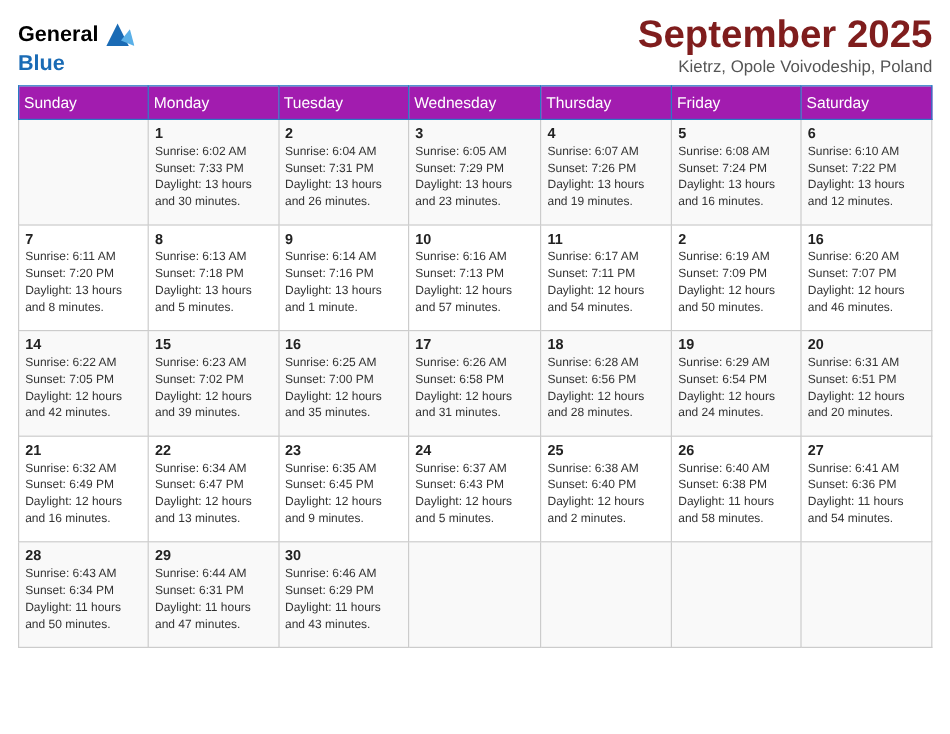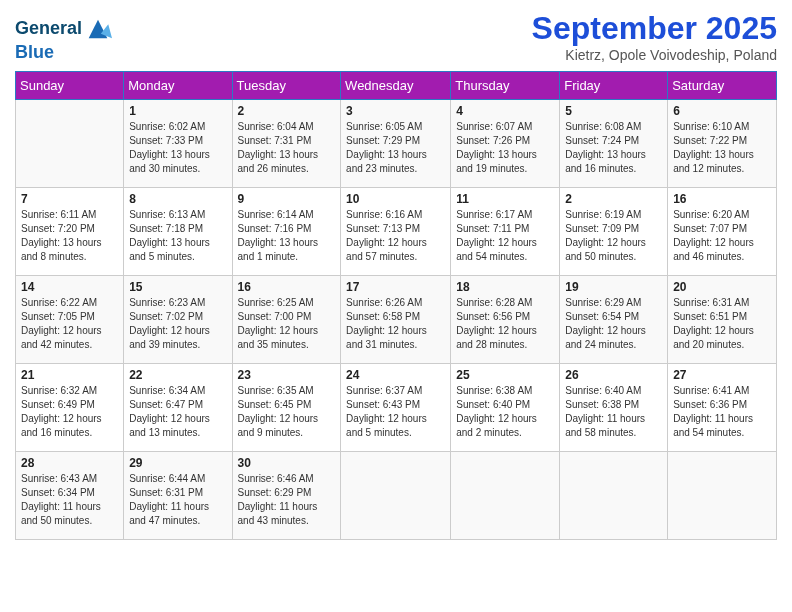--- a/index.html
+++ b/index.html
@@ -21,34 +21,34 @@
       align-items: center;
       margin-top: 5px;
     }
     .logo-text {
       font-size: 18px;
       font-weight: bold;
       color: #333;
       line-height: 1.1;
     }
     .logo-text span {
-      color: #0c4a6e;
+      color: #000000;
     }
     .logo-icon {
       width: 28px;
       height: 28px;
       margin-left: 4px;
     }
     .title-block {
       text-align: right;
     }
     .month-title {
       font-size: 32px;
       font-weight: bold;
-      color: #1d4ed8;
+      color: #7f1d1d;
     }
     .location {
       font-size: 14px;
       color: #555;
     }
     table {
       width: 100%;
       border-collapse: collapse;
       font-size: 10.5px;
     }

